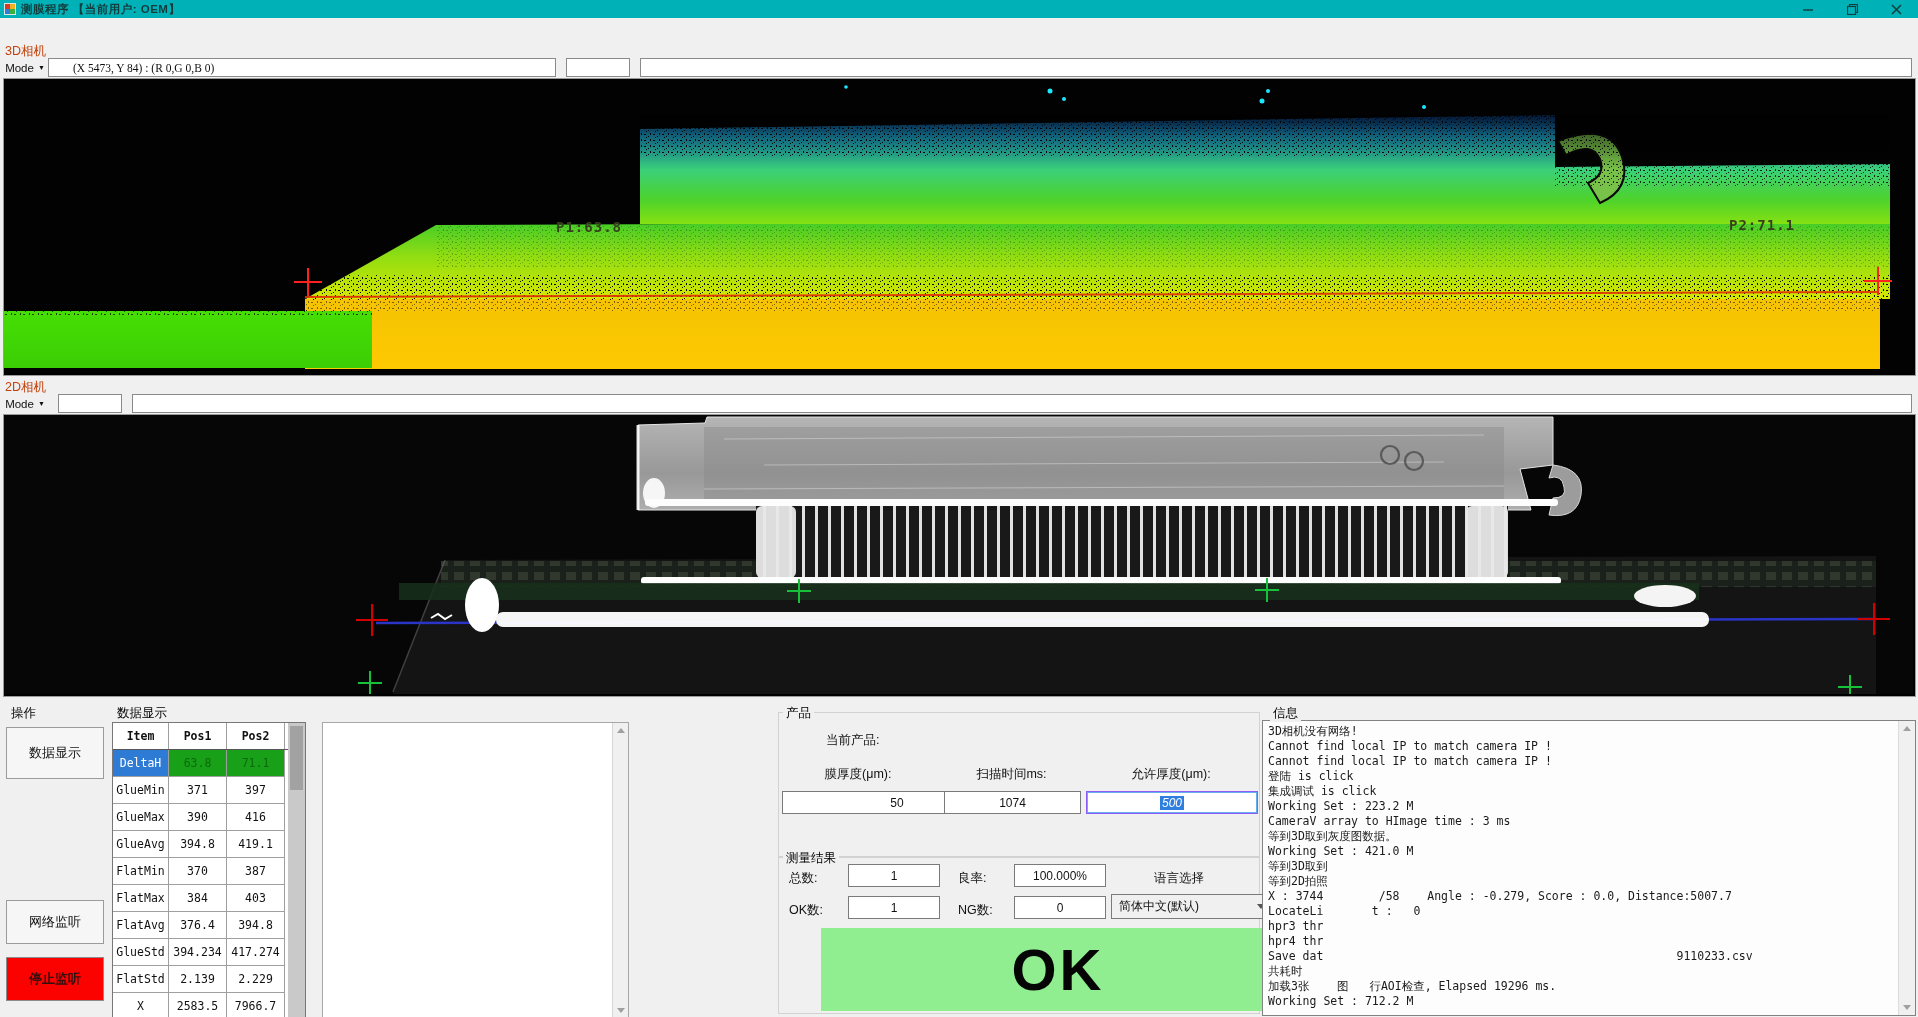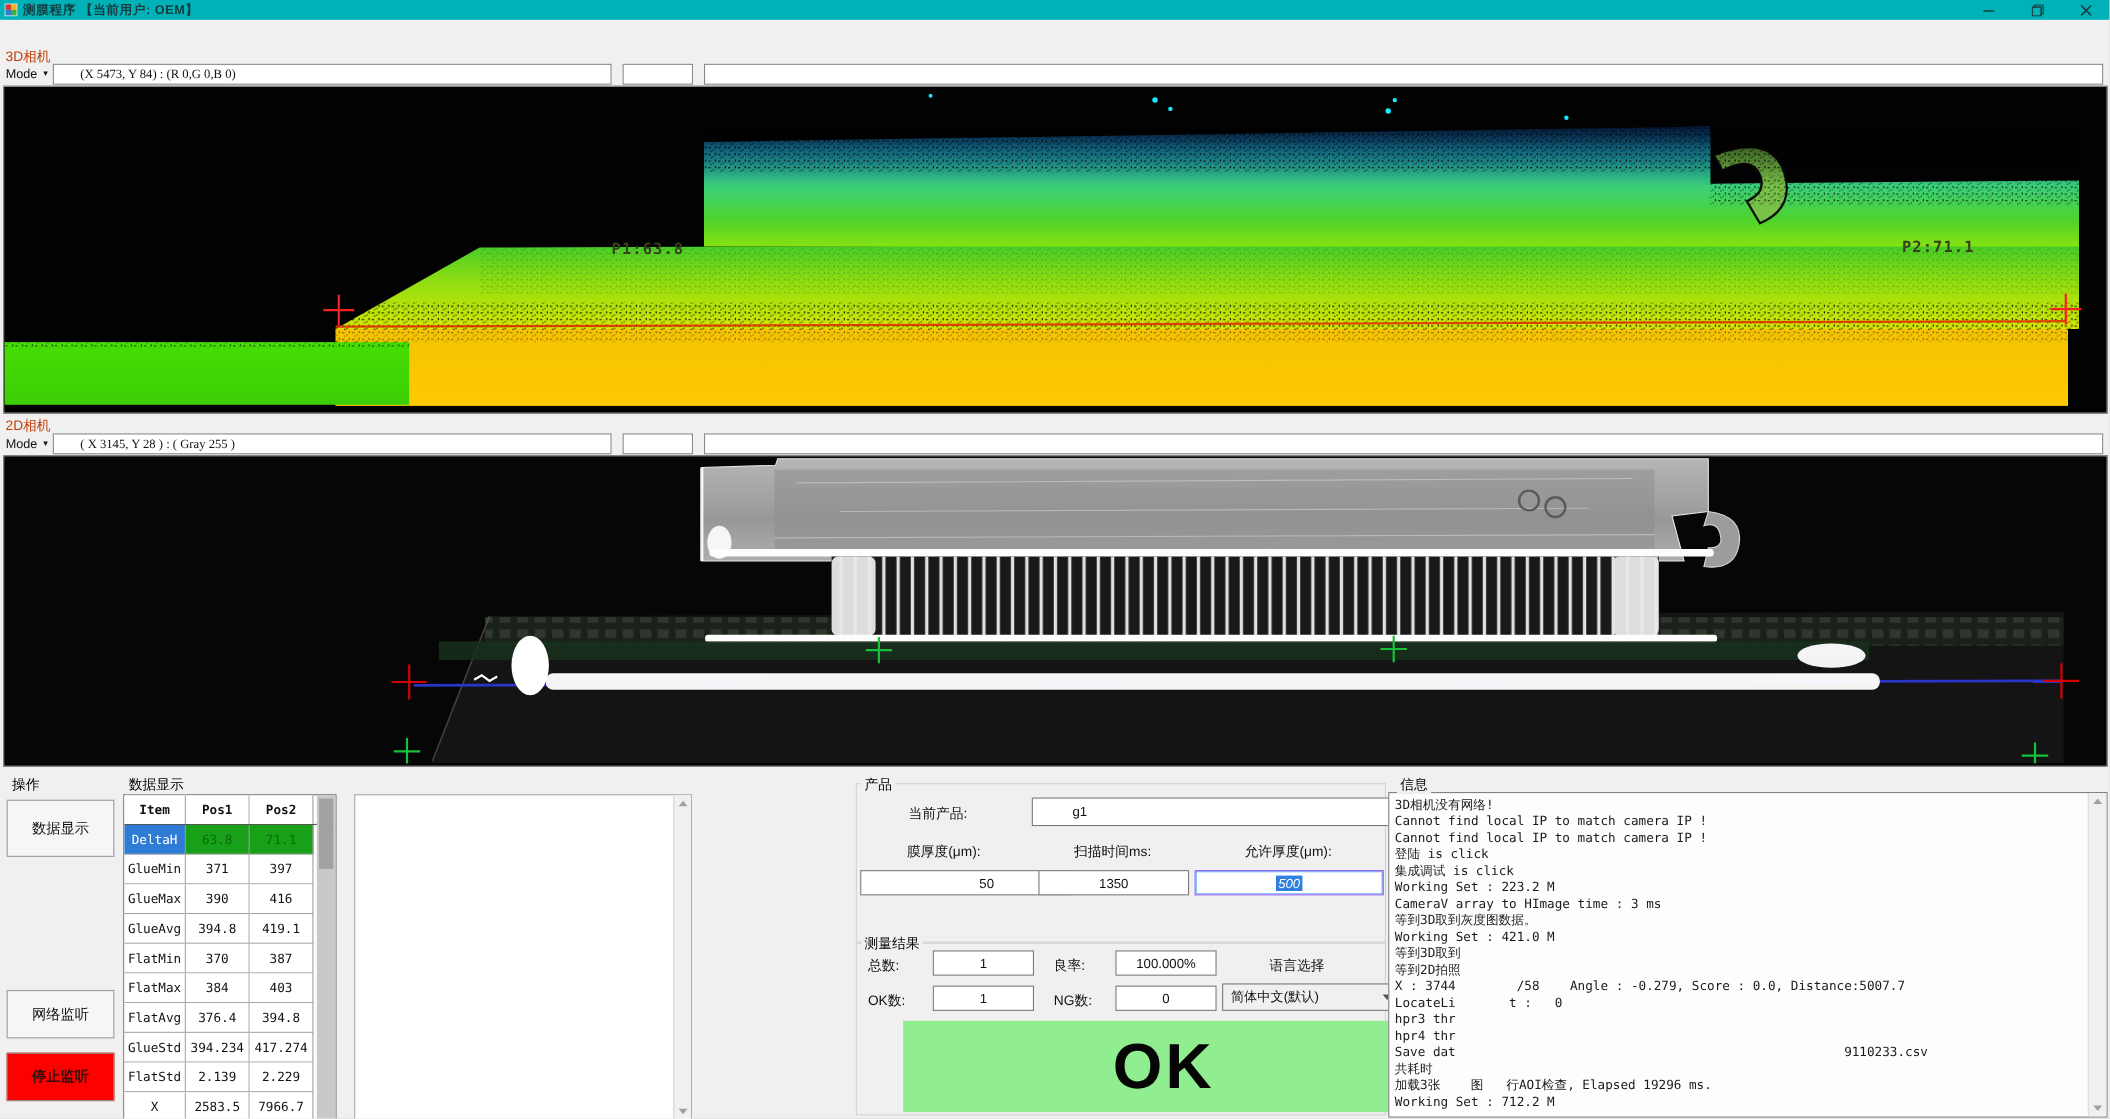--- a/index.html
+++ b/index.html
@@ -207,21 +207,20 @@
     <div class="marker m-p1">P1:63.8</div>
     <div class="marker m-p2">P2:71.1</div>
   </div>
 
   <div class="section-label lbl-2d">2D相机</div>
   <div class="toolbar tb-2d">
     <div class="mode-btn">
       <span>Mode</span>
       <span class="caret">▼</span>
     </div>
-    <div class="coord-box">( X 3145, Y 28 ) : ( Gray 255 )</div>
     <div class="tool-box small"></div>
     <div class="tool-box long"></div>
   </div>
 
   <div class="viewport vp-2d">
     <svg width="1909" height="279" viewBox="0 0 1909 279">
       <defs>
         <linearGradient id="gPiece" x1="0" y1="0" x2="0" y2="1">
           <stop offset="0" stop-color="#b5b5b5"></stop>
             <stop offset="0.6" stop-color="#989898"></stop>
@@ -355,31 +354,28 @@
   <div class="white-panel">
     <div class="wp-scroll">
       <div class="arr arr-up"></div>
       <div class="arr arr-dn"></div>
     </div>
   </div>
 
   <div class="grp-label" style="left:783px;top:705px;">产品</div>
   <div class="groupbox gb-product">
     <div class="fldlabel" style="left:47px;top:19px;">当前产品:</div>
-    <div class="tbox left" style="left:159px;top:12px;width:316px;height:24px;padding-left:36px;">
-      <span>g1</span>
-    </div>
     <div class="fldlabel" style="left:3px;top:53px;width:152px;text-align:center;">膜厚度(μm):</div>
     <div class="fldlabel" style="left:165px;top:53px;width:135px;text-align:center;">扫描时间ms:</div>
     <div class="fldlabel" style="left:307px;top:53px;width:170px;text-align:center;">允许厚度(μm):</div>
     <div class="tbox" style="left:3px;top:78px;width:152px;height:21px;padding-left:38px;">
       <span>50</span>
     </div>
     <div class="tbox" style="left:165px;top:78px;width:135px;height:21px;">
-      <span>1350</span>
+      <span>1074</span>
     </div>
     <div class="tbox focus" style="left:307px;top:78px;width:170px;height:21px;">
       <span class="sel-text">500</span>
     </div>
   </div>
 
   <div class="grp-label" style="left:783px;top:850px;">测量结果</div>
   <div class="groupbox gb-results">
     <div class="fldlabel" style="left:10px;top:12px;">总数:</div>
     <div class="tbox" style="left:69px;top:6px;width:90px;height:21px;">

